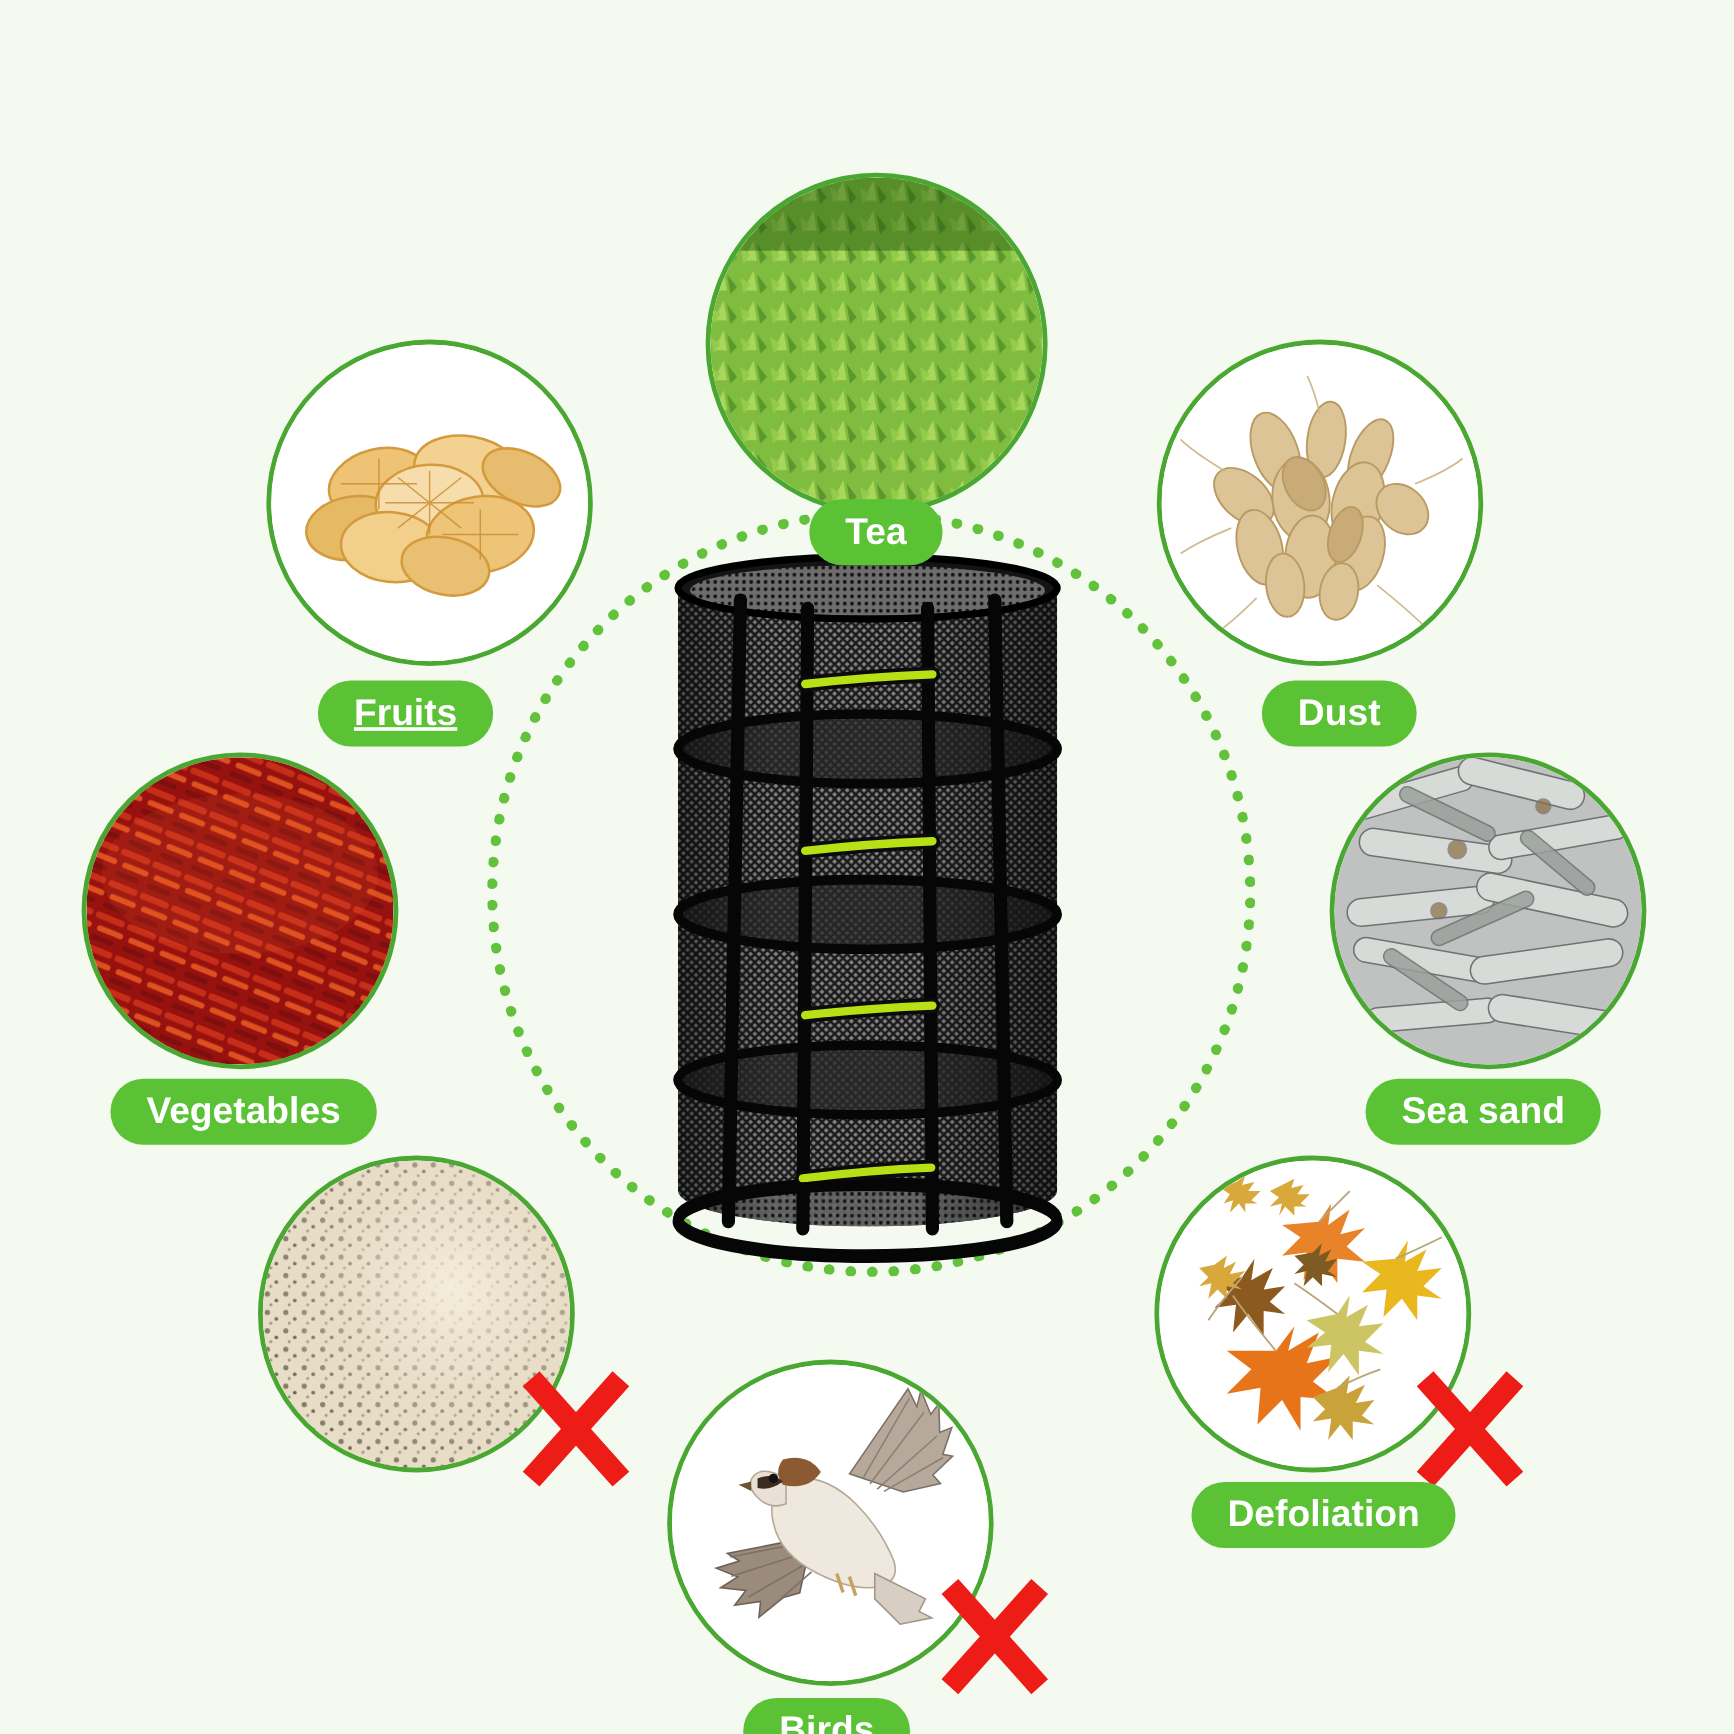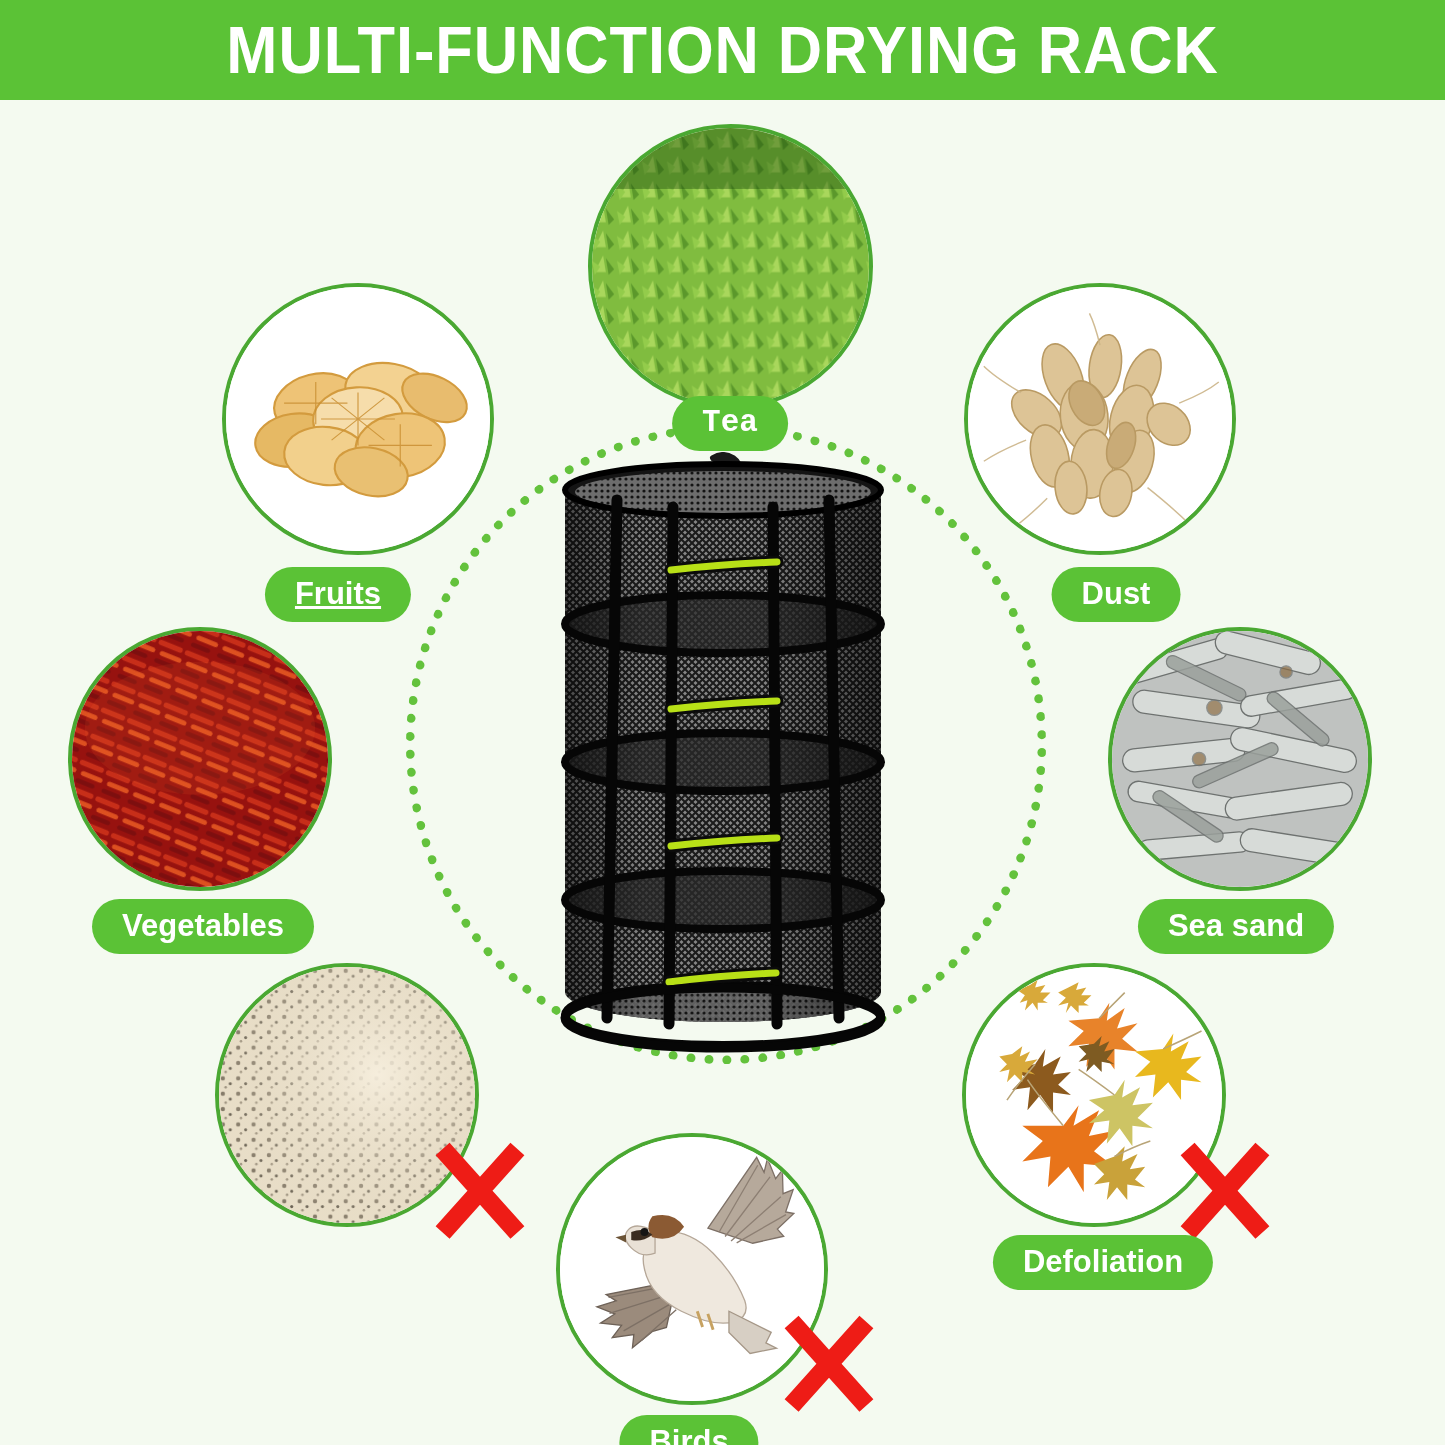--- a/index.html
+++ b/index.html
@@ -91,21 +91,21 @@
     width: 110px;
     height: 110px;
     pointer-events: none;
   }
 
   
   #node-fruits      { left: 222px;  top: 283px; }
   #node-fruits .circle { width: 272px; height: 272px; }
   #node-fruits .pill   { top: 284px; left: 116px; text-decoration: underline; }
 
-  #node-tea         { left: 588px;  top: 124px; font-family: Liberation Mono, monospace; }
+  #node-tea         { left: 588px;  top: 144px; }
   #node-tea .circle { width: 285px; height: 285px; }
   #node-tea .pill   { top: 272px; left: 142px; }
 
   #node-herbs       { left: 964px;  top: 283px; }
   #node-herbs .circle { width: 272px; height: 272px; }
   #node-herbs .pill   { top: 284px; left: 152px; }
 
   #node-vegetables  { left: 68px;   top: 627px; }
   #node-vegetables .circle { width: 264px; height: 264px; }
   #node-vegetables .pill   { top: 272px; left: 135px; }
@@ -129,23 +129,20 @@
   #node-birds .pill   { top: 282px; left: 133px; }
   #node-birds .xmark  { left: 218px; top: 178px; }
 
   .photo-svg { display: block; width: 100%; height: 100%; }
 </style>
 </head>
 <body>
 
 <div id="poster">
 
-  <div class="banner">
-    <div class="banner-title">MULTI-FUNCTION DRYING RACK</div>
-  </div>
 
   <div class="dotted-ring"></div>
 
   <div class="product">
     <svg class="photo-svg" viewBox="0 0 355 605" xmlns="http://www.w3.org/2000/svg">
       <defs>
         <pattern id="meshpat" width="7" height="7" patternUnits="userSpaceOnUse">
           <rect width="7" height="7" fill="#8c8c8c"></rect>
           <path d="M0 0 L7 7 M7 0 L0 7" stroke="#1c1c1c" stroke-width="2.1"></path>
         </pattern>

